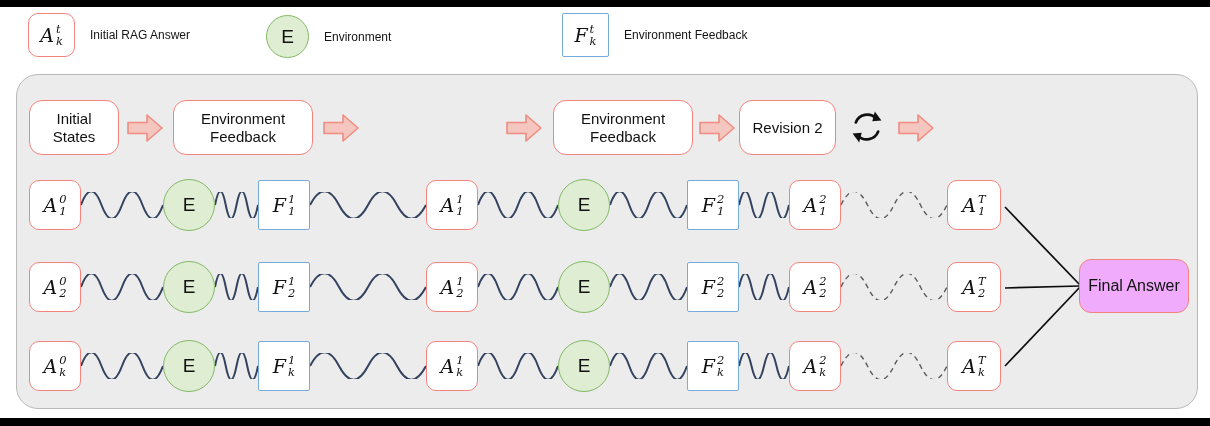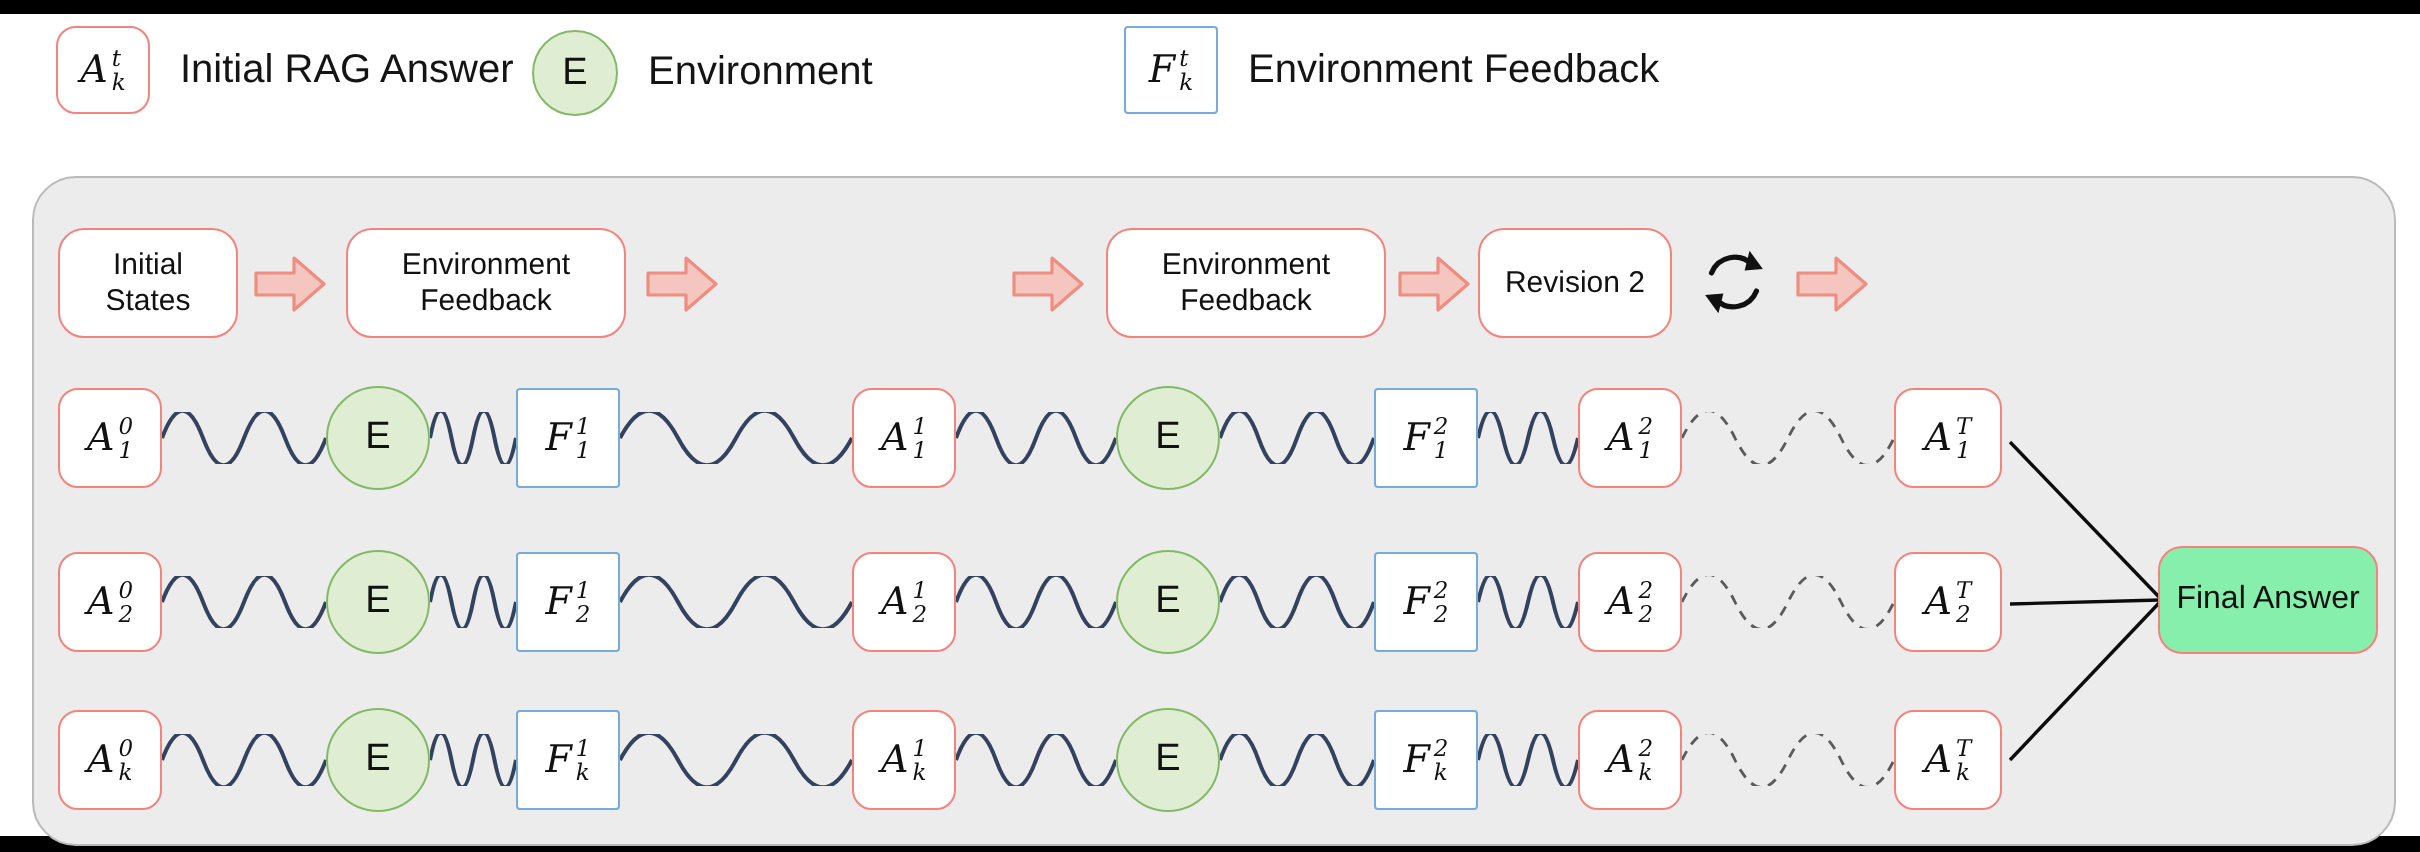--- a/index.html
+++ b/index.html
@@ -7,40 +7,40 @@
           font-family:"Liberation Sans",sans-serif;color:#111;}
   .bar{position:absolute;left:0;width:1210px;background:#000;}
   .bar.top{top:0;height:7px;}
   .bar.bottom{top:418px;height:8px;}
 
   
   .legend-item{position:absolute;display:flex;align-items:center;gap:15px;}
   .legend-item.l1{left:28px;top:13px;}
   .legend-item.l2{left:266px;top:15px;}
   .legend-item.l3{left:562px;top:13px;}
-  .legend-label{font-size:20px;font-weight:500;color:#141414;white-space:nowrap;}
+  .legend-label{font-size:12px;font-weight:500;color:#141414;white-space:nowrap;}
 
   
   .abox{background:#fff;border:1.7px solid #F4837D;border-radius:10px;
         display:flex;align-items:center;justify-content:center;box-sizing:border-box;}
   .fbox{background:#fff;border:1.7px solid #76ABDB;border-radius:2px;
         display:flex;align-items:center;justify-content:center;box-sizing:border-box;}
   .ecirc{background:#DFEDD3;border:1.7px solid #83B966;border-radius:50%;
         display:flex;align-items:center;justify-content:center;box-sizing:border-box;}
   .lg-node{width:47px;height:44px;}
   .lg-circ{width:43px;height:43px;}
 
   .elabel{font-size:19px;font-weight:500;color:#111;}
   .math{display:inline-flex;align-items:center;line-height:1;}
   .mbase{font-family:"DejaVu Serif",serif;font-style:italic;font-size:19px;}
   .mscripts{display:flex;flex-direction:column;margin-left:2px;
             font-family:"DejaVu Serif",serif;font-style:italic;font-size:11.5px;line-height:1.05;}
 
   
-  .panel{position:absolute;left:16px;top:88px;width:1182px;height:335px;background:#ECECEC;
+  .panel{position:absolute;left:16px;top:74px;width:1182px;height:335px;background:#ECECEC;
          border:1.5px solid #B9B9B9;border-radius:22px;box-sizing:border-box;}
 
   
   .hdr-box{position:absolute;top:25px;height:55px;background:#fff;border:1.7px solid #F4837D;
            border-radius:13px;display:flex;align-items:center;justify-content:center;text-align:center;
            font-size:15px;line-height:1.15;box-sizing:border-box;padding:0 4px;}
   .h-is{left:12px;width:90px;}
   .h-ef1{left:156px;width:140px;}
   .h-r1{left:359px;width:117px;}
   .h-ef2{left:536px;width:140px;}
@@ -57,21 +57,21 @@
   .row .abox.last{flex-basis:54px;}
   .row .fbox{flex:0 0 52px;height:50px;}
   .row .ecirc{flex:0 0 52px;height:52px;}
   .wave{height:26px;}
   .wave path{stroke:#33435F;stroke-width:2;fill:none;vector-effect:non-scaling-stroke;}
   .wave.dashed path{stroke:#5a5a5a;stroke-width:1.4;stroke-dasharray:5 4;}
   .w1{flex:0 0 82px;}.w2{flex:0 0 43px;}.w3{flex:0 0 116px;}.w4{flex:0 0 80px;}
   .w5{flex:0 0 77px;}.w6{flex:0 0 50px;}.w7{flex:0 0 106px;}
 
   
-  .final-box{position:absolute;left:1062px;top:184px;width:110px;height:54px;background:#86efac;
+  .final-box{position:absolute;left:1062px;top:184px;width:110px;height:54px;background:#f0abfc;
              border:1.7px solid #F4837D;border-radius:12px;display:flex;align-items:center;
              justify-content:center;text-align:center;font-size:16px;line-height:1.2;box-sizing:border-box;}
   .overlay{position:absolute;left:0;top:0;width:1182px;height:335px;pointer-events:none;}
   .overlay line{stroke:#0c0c0c;stroke-width:1.7;}
 </style>
 </head>
 <body>
 
 <div class="screen">
   <div class="bar top"></div>

